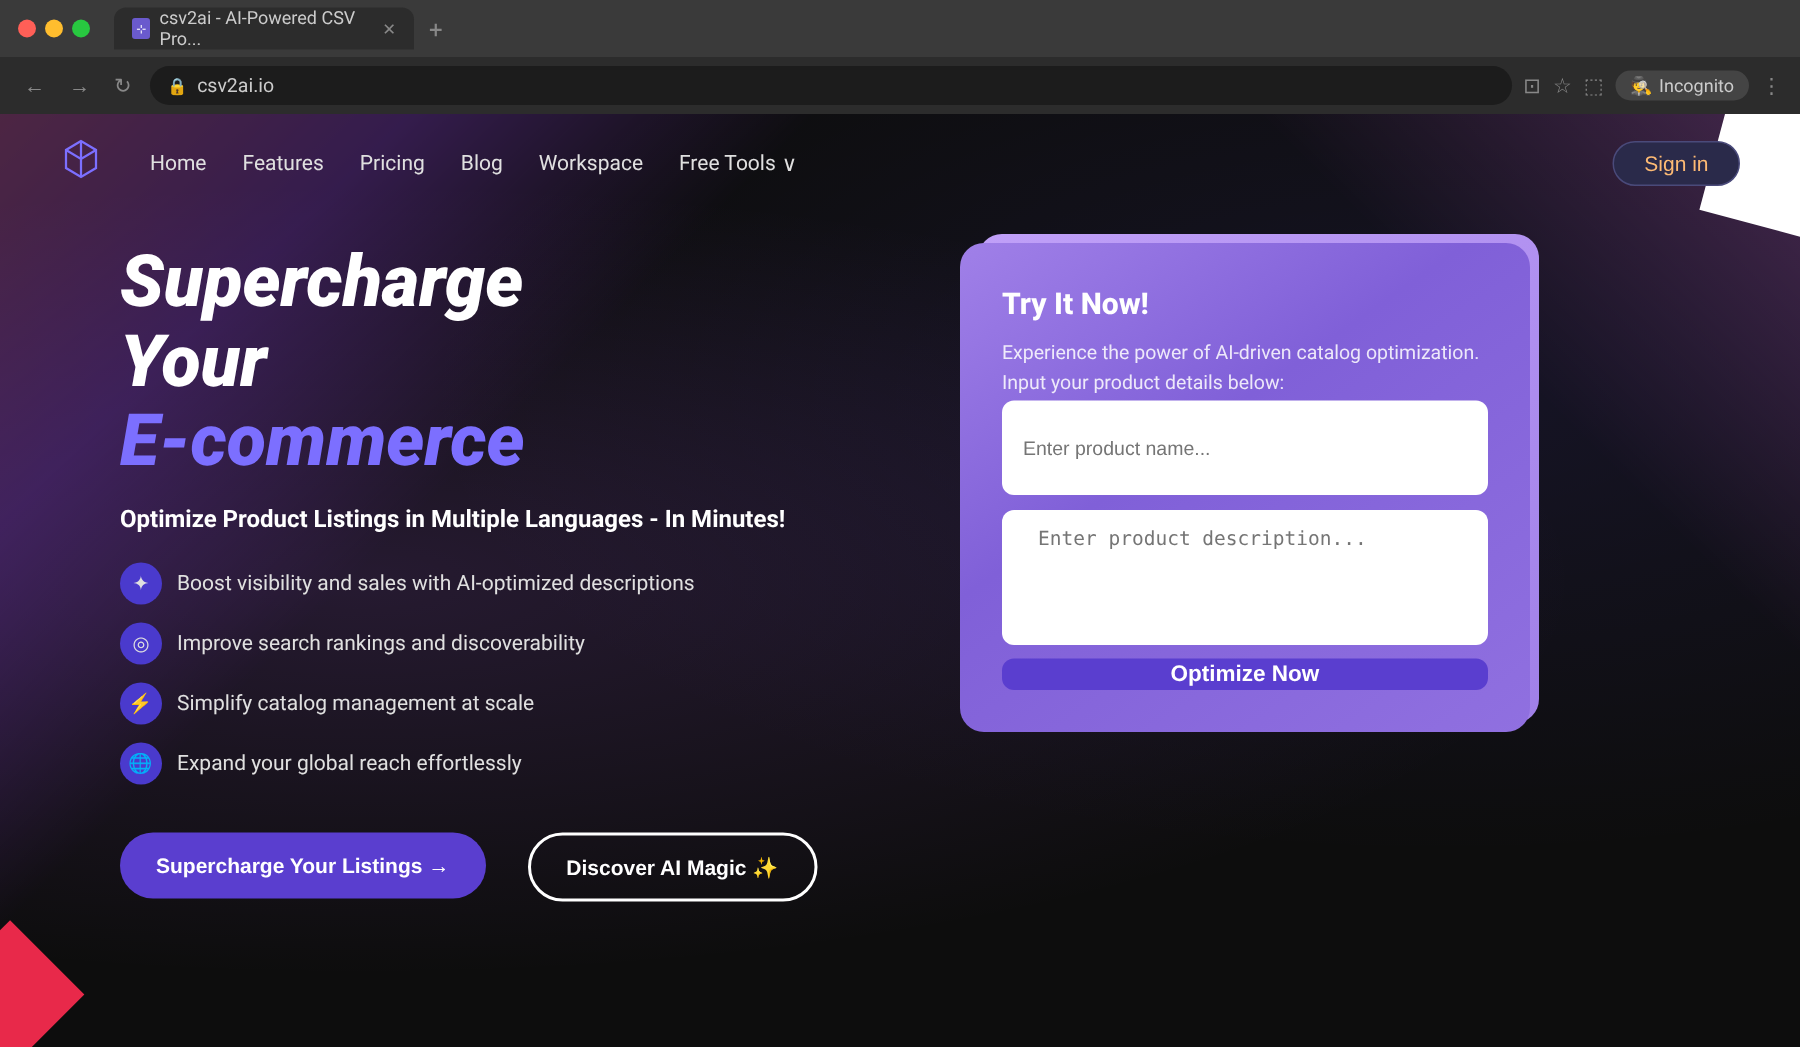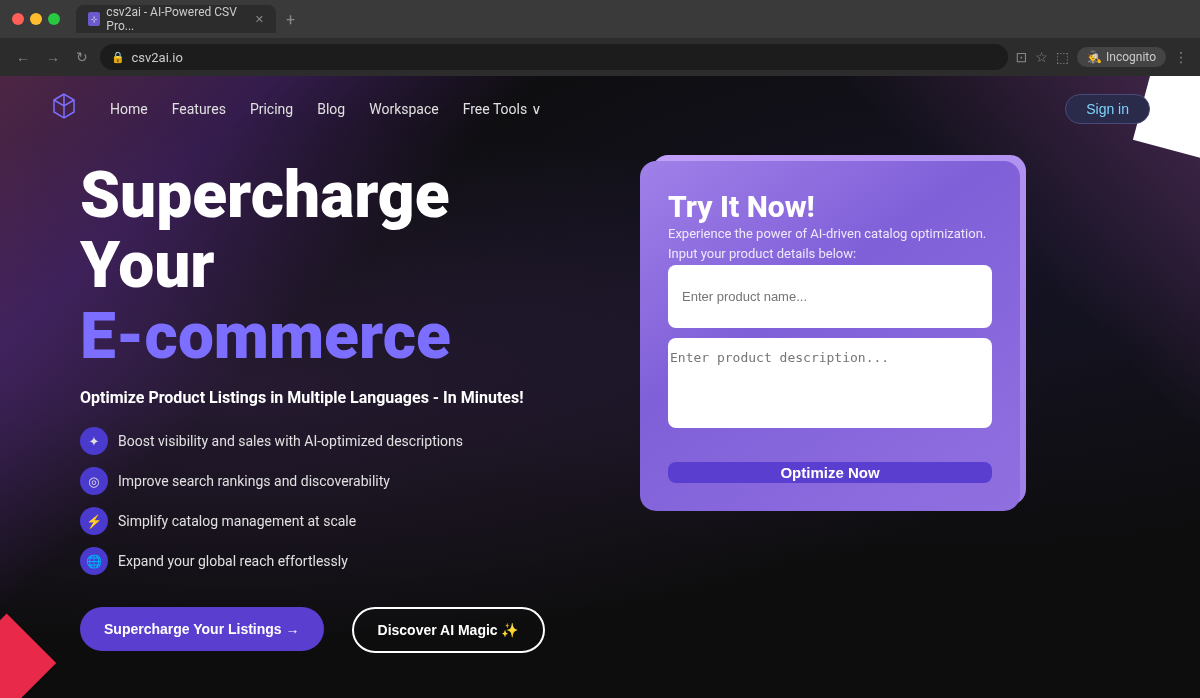--- a/index.html
+++ b/index.html
@@ -175,21 +175,21 @@
       height: 70px;
       background: #e8294a;
       transform: rotate(45deg) translate(-20px, 20px);
       z-index: 1;
     }
 
     
     .nav {
       display: flex;
       align-items: center;
-      padding: 16px 50px;
+      padding: 16px 40px;
       position: relative;
       z-index: 10;
     }
     .nav-logo {
       margin-right: 32px;
       color: #7c6fff;
       font-size: 22px;
     }
     .nav-links {
       display: flex;
@@ -207,46 +207,47 @@
       align-items: center;
       gap: 4px;
       color: #e0e0e0;
       font-size: 14px;
       cursor: pointer;
     }
     .nav-signin {
       margin-left: auto;
       background: #2a2a4a;
       border: 1px solid #4a4a7a;
-      color: #7dd3fc;
+      color: #fdba74;
       padding: 6px 20px;
       border-radius: 20px;
       font-size: 14px;
       cursor: pointer;
     }
 
     
     .hero {
       display: flex;
       align-items: flex-start;
       padding: 20px 40px 20px 80px;
       gap: 40px;
       position: relative;
       z-index: 5;
     }
     .hero-left {
       flex: 1;
       max-width: 520px;
     }
     .hero-title {
-      font-size: 64px;
+      font-size: 48px;
       font-weight: 900;
       line-height: 1.1;
       color: white;
       margin-bottom: 12px;
+      font-style: italic;
     }
     .hero-title-accent {
       color: #7c6fff;
     }
     .hero-subtitle {
       font-size: 16px;
       font-weight: 700;
       color: white;
       margin: 16px 0 20px;
     }
@@ -323,53 +324,53 @@
       position: absolute;
       top: -6px;
       left: 12px;
       right: -6px;
       bottom: 6px;
       background: linear-gradient(145deg, #c0a0f8, #a080e8);
       border-radius: 16px;
       z-index: -1;
     }
     .try-title {
-      font-size: 30px;
+      font-size: 20px;
       font-weight: 800;
       color: white;
-      margin-bottom: 0;
+      margin-bottom: 12px;
     }
     .try-desc {
       font-size: 13px;
       color: rgba(255,255,255,0.85);
       margin-bottom: 2px;
       line-height: 1.5;
     }
     .form-input {
       width: 100%;
       padding: 24px 14px;
       border-radius: 8px;
       border: none;
       background: white;
       font-size: 13px;
       color: #4c1d95;
       margin-bottom: 10px;
       outline: none;
     }
     .form-textarea {
       width: 100%;
-      padding: 12px 2px;
+      padding: 12px 24px;
       border-radius: 8px;
       border: none;
       background: white;
       font-size: 13px;
       color: #999;
       height: 90px;
       resize: none;
-      margin-bottom: 30px;
+      margin-bottom: 5px;
       outline: none;
     }
     .optimize-btn {
       width: 100%;
       background: #5a3ecf;
       color: white;
       padding: 2px;
       border-radius: 8px;
       font-size: 15px;
       font-weight: 700;

